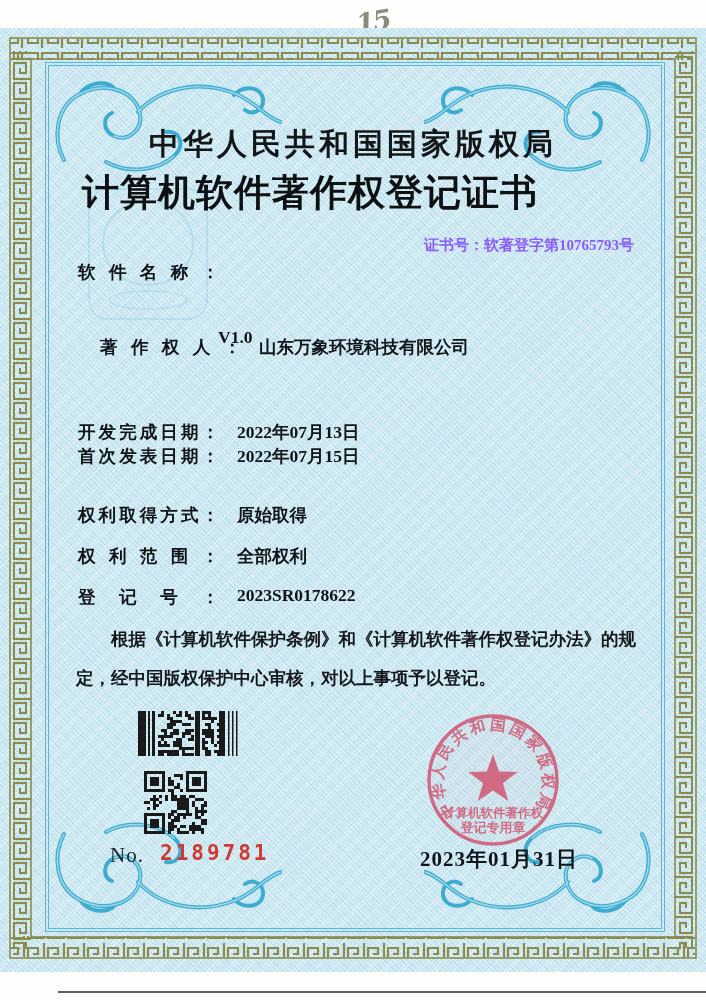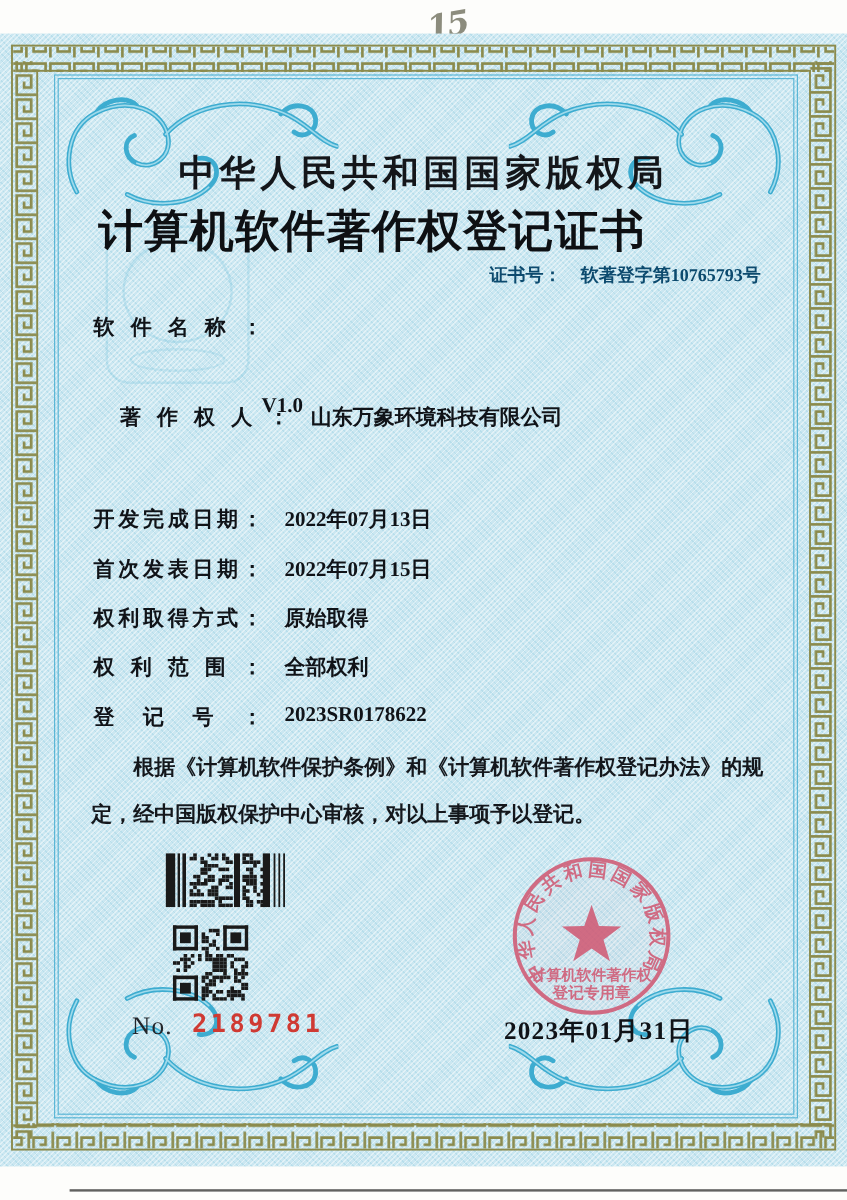--- a/index.html
+++ b/index.html
@@ -51,22 +51,22 @@
 
   .authority-title{
     position:absolute;left:0;top:124px;width:706px;text-align:center;
     font-size:30px;font-weight:700;color:#14161a;letter-spacing:4px;
   }
   .cert-title{
     position:absolute;left:0;top:168px;width:620px;text-align:center;
     font-size:37px;font-weight:700;color:#0e1013;letter-spacing:1px;
   }
   .certno-line{
-    position:absolute;right:72px;top:220px;font-size:15px;font-weight:700;color:#0c4a6e;
-    display:flex;gap:16px;
+    position:absolute;right:72px;top:236px;font-size:15px;font-weight:700;color:#8b5cf6;
+    display:flex;gap:0;
   }
 
   .field-row{position:absolute;left:78px;font-size:17.5px;font-weight:700;color:#101318;display:flex;}
   .field-label{display:inline-block;width:141px;text-align:justify;text-align-last:justify;}
   .field-value{margin-left:18px;white-space:nowrap;}
   .field-value2{position:absolute;left:218px;top:286px;font-size:17.5px;font-weight:700;color:#101318;margin-top:41px;}
 
   .statement{
     position:absolute;left:76px;top:620px;width:560px;
     font-size:17.5px;line-height:39px;font-weight:700;color:#14171c;
@@ -197,21 +197,21 @@
   <div class="field-row" style="top:335px;margin-left:22px;">
     <span class="field-label">著作权人：</span>
     <span class="field-value">山东万象环境科技有限公司</span>
   </div>
 
   <div class="field-row" style="top:420px;">
     <span class="field-label">开发完成日期：</span>
     <span class="field-value">2022年07月13日</span>
   </div>
 
-  <div class="field-row" style="top:462px;">
+  <div class="field-row" style="top:444px;">
     <span class="field-label">首次发表日期：</span>
     <span class="field-value">2022年07月15日</span>
   </div>
 
   <div class="field-row" style="top:544px;">
     <span class="field-label">权利范围：</span>
     <span class="field-value">全部权利</span>
   </div>
 
   <div class="field-row" style="top:503px;">

